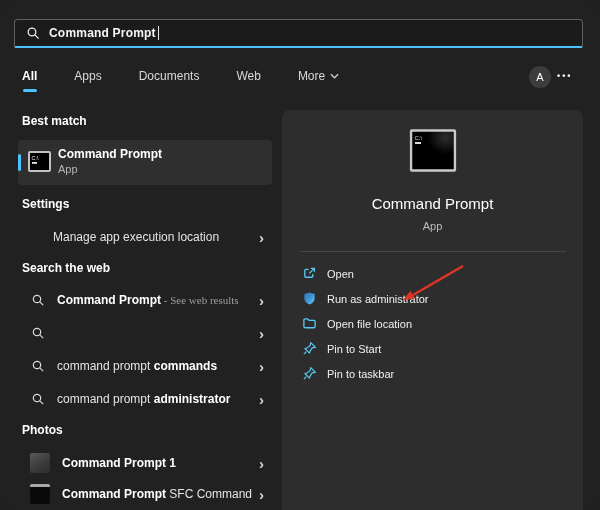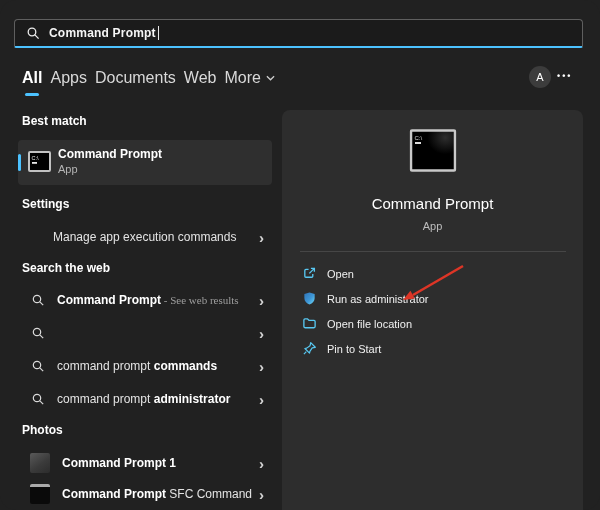--- a/index.html
+++ b/index.html
@@ -8,21 +8,21 @@
   .app { position:relative; width:600px; height:510px; background:#212121; color:#fff; overflow:hidden;border-radius:16px; }
 
   
   .searchbox { position:absolute; left:14px; top:19px; width:569px; height:29px;
     background:#1b1b1b; border:1px solid #5f5f5f; border-bottom:2px solid #4cc2ff;
     border-radius:4px 4px 2px 2px; display:flex; align-items:center; padding:0 11px; }
   .searchbox .q { font-size:12px; font-weight:600; color:#f5f5f5; margin-left:9px; letter-spacing:.2px; }
   .caret { display:inline-block; width:1px; height:14px; background:#e6e6e6; margin-left:2px; }
 
   
-  .tabs { position:absolute; left:22px; top:69px; display:flex; gap:8px; font-size:16px; color:#d9d9d9; }
+  .tabs { position:absolute; left:22px; top:69px; display:flex; gap:37px; font-size:12px; color:#d9d9d9; }
   .tab { position:relative; padding-bottom:9px; cursor:default; display:flex; align-items:center; gap:5px; }
   .tab.selected { color:#fff; font-weight:700; }
   .tab .pill { position:absolute; left:50%; transform:translateX(-50%); bottom:0; width:14px; height:3px; border-radius:2px; background:#4cc2ff; }
   .avatar { position:absolute; left:529px; top:66px; width:22px; height:22px; border-radius:50%;
     background:#3c3c3c; color:#fff; font-size:11px; display:flex; align-items:center; justify-content:center; }
   .ellipsis { position:absolute; left:557px; top:66px; height:22px; line-height:20px; color:#fff;
     font-size:9px; letter-spacing:2px; font-weight:700; }
 
   
   .heading { position:absolute; left:22px; font-size:12px; font-weight:700; color:#fff; }
@@ -102,21 +102,21 @@
           <text x="3.5" y="9" font-size="5.5" fill="#e8e8e8">C:\</text>
           <rect x="4" y="11" width="5" height="1.8" fill="#e8e8e8"></rect>
         </svg>
     </span>
     <div class="bm-title">Command Prompt</div>
     <div class="bm-sub">App</div>
   </div>
 
   <div class="heading" style="top:197px">Settings</div>
   <div class="lrow settings" style="top:222px">
-    <span class="txt">Manage app execution commands</span>
+    <span class="txt">Manage app execution location</span>
     <span class="chev">›</span>
   </div>
 
   <div class="heading" style="top:261px">Search the web</div>
 
   <div class="lrow" style="top:285px">
     <span class="mag">
         <svg width="14" height="14" viewBox="0 0 14 14" fill="none" stroke="#d9d9d9" stroke-width="1.2">
           <circle cx="6" cy="6" r="3.7"></circle>
           <path d="M8.8 8.8L12.2 12.2"></path>
@@ -212,20 +212,27 @@
         </svg>
         <span class="lbl">Open file location</span>
       </div>
       <div class="action">
         <svg width="15" height="15" viewBox="0 0 16 16" fill="none" stroke="#58c8f2" stroke-width="1.3">
           <path d="M9.3 1.8l4.9 4.9-3.3.7-2.5 3.6-.4 1.9-4.9-4.9 1.9-.4L8.6 5z" stroke-linejoin="round"></path>
           <path d="M4.6 11.4L2 14"></path>
         </svg>
         <span class="lbl">Pin to Start</span>
       </div>
+      <div class="action">
+        <svg width="15" height="15" viewBox="0 0 16 16" fill="none" stroke="#58c8f2" stroke-width="1.3">
+          <path d="M9.3 1.8l4.9 4.9-3.3.7-2.5 3.6-.4 1.9-4.9-4.9 1.9-.4L8.6 5z" stroke-linejoin="round"></path>
+          <path d="M4.6 11.4L2 14"></path>
+        </svg>
+        <span class="lbl">Pin to taskbar</span>
+      </div>
     </div>
   </div>
 
   <svg class="arrow-svg" width="80" height="50" viewBox="0 0 80 50">
     <line x1="69" y1="9" x2="19" y2="38" stroke="#dd3526" stroke-width="2.6"></line>
     <polygon points="9,43 16.4,33.7 20.8,41.5" fill="#dd3526"></polygon>
   </svg>
 
 </div>
 

